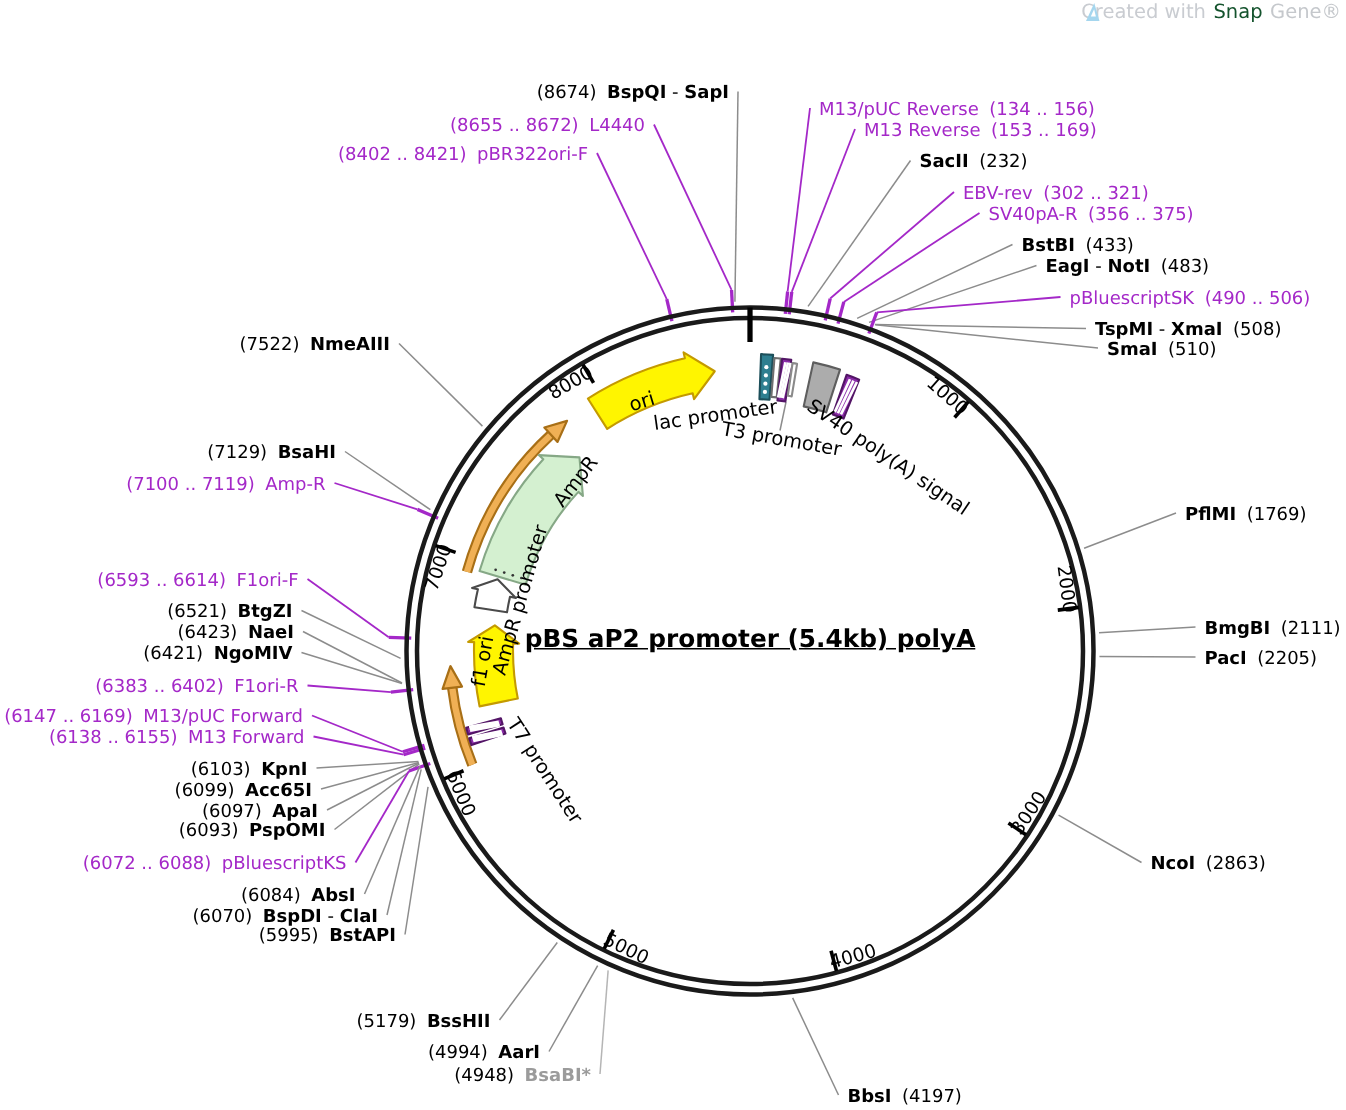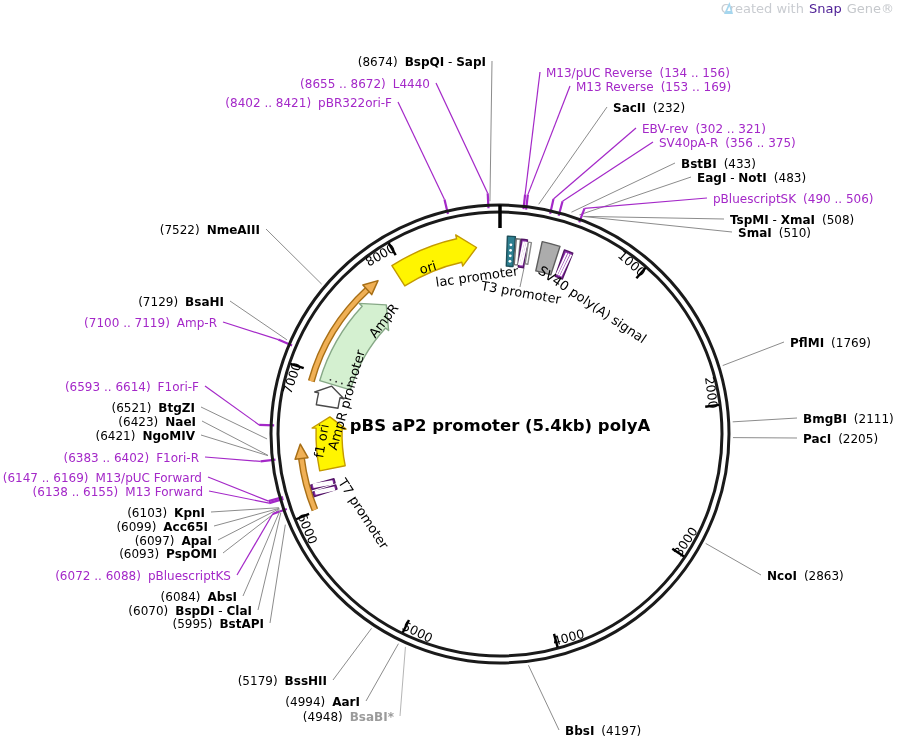--- a/index.html
+++ b/index.html
@@ -2,23 +2,23 @@
 <html><head>
 <meta charset="utf-8">
 <style>
   html,body{margin:0;padding:0;background:#fff;}
   .canvas{position:relative;width:897px;height:740px;background:#ffffff;overflow:hidden;
           font-family:"DejaVu Sans",sans-serif;}
   svg{position:absolute;left:0;top:0;}
   svg text{font-family:"DejaVu Sans",sans-serif;}
   .watermark{position:absolute;top:1px;right:3px;display:flex;align-items:center;gap:5px;
              font-size:13px;color:#c9ccd1;user-select:none;}
-  .watermark .snap{color:#4c1d95;}
+  .watermark .snap{color:#14532d;}
   .watermark .gene{color:#c5c8cc;}
-  .title-block{position:absolute;left:300px;top:416px;width:400px;text-align:center;color:#000;}
+  .title-block{position:absolute;left:300px;top:416px;width:400px;text-align:center;color:#000;text-decoration:underline;}
   .title-block .name{font-size:16.5px;font-weight:bold;}
   .title-block .bp{font-size:13px;margin-top:3px;}
 </style>
 </head>
 <body>
 
 <div class="canvas">
   <svg id="map" width="897" height="740" viewBox="0 0 897 740">
       <g>
         <line x1="492" y1="61" x2="489.9459975152014" y2="201.2170173014452" stroke="#8c8c8c" stroke-width="1"></line>

